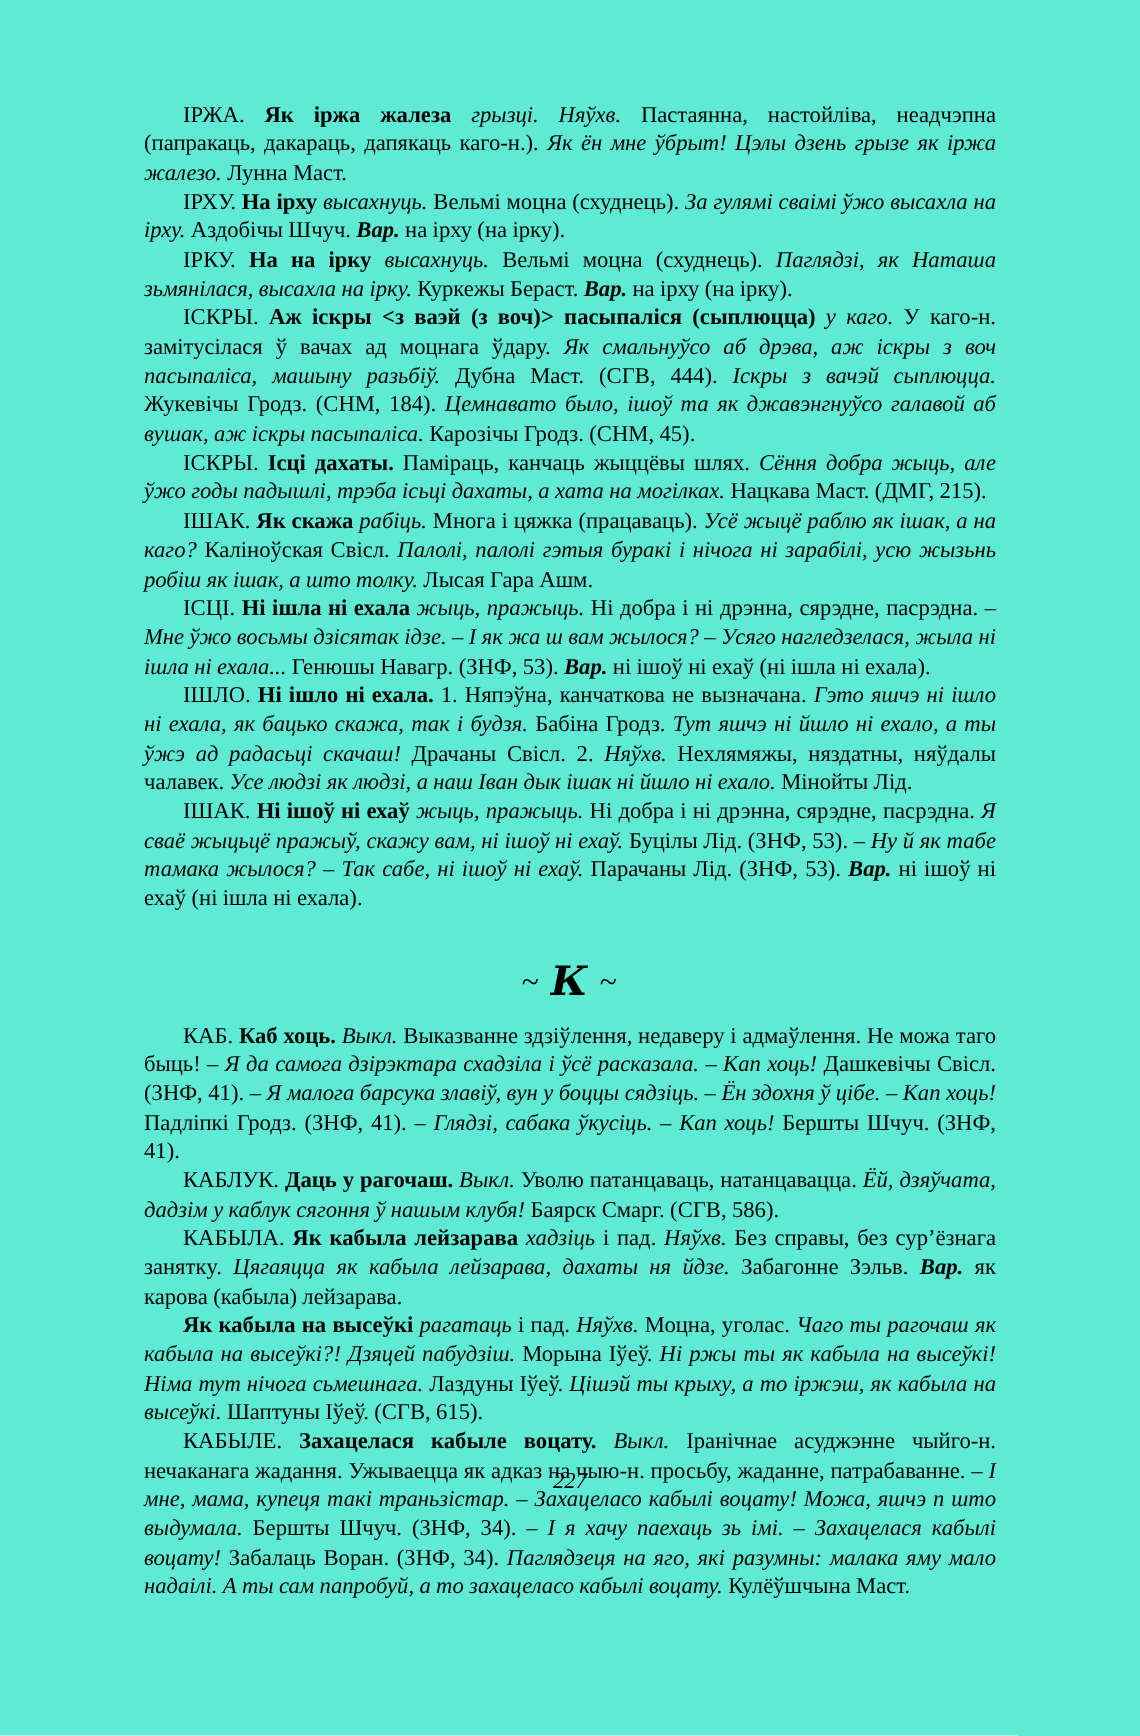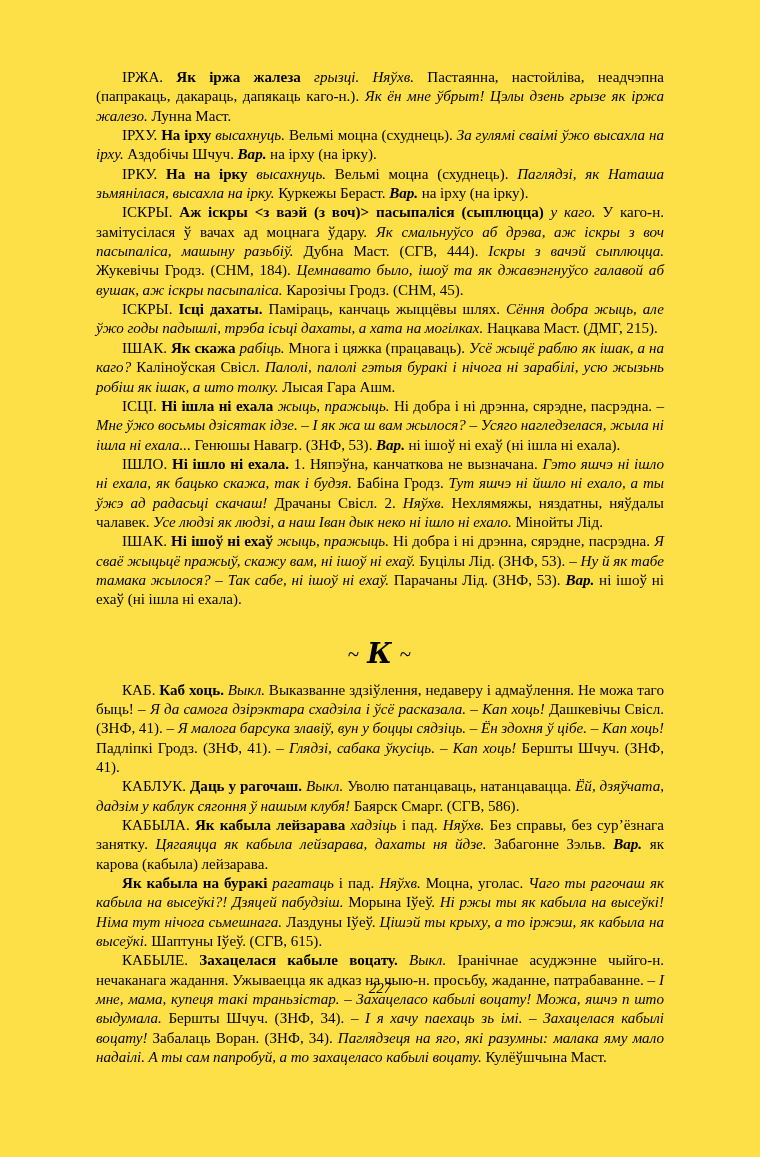--- a/index.html
+++ b/index.html
@@ -8,21 +8,21 @@
     background: #ffffff;
   }
   body {
     font-family: "Liberation Serif", "DejaVu Serif", serif;
     color: #000000;
   }
   #page {
     position: relative;
     width: 760px;
     height: 1157px;
-    background: #fde047;
+    background: #5eead4;
     box-sizing: border-box;
     overflow: hidden;
   }
   #content {
     position: absolute;
     left: 96px;
     top: 68px;
     width: 568px;
   }
   p.entry {
@@ -76,31 +76,31 @@
 <div id="page">
   <div id="content">
 
     <p class="entry"><span>ІРЖА. </span><b>Як іржа жалеза </b><i>грызці. Няўхв. </i>Пастаянна, настойліва, неадчэпна (папракаць, дакараць, дапякаць каго-н.). <i>Як ён мне ўбрыт! Цэлы дзень грызе як іржа жалезо. </i>Лунна Маст.</p>
     <p class="entry"><span>ІРХУ. </span><b>На ірху </b><i>высахнуць. </i>Вельмі моцна (схуднець). <i>За гулямі сваімі ўжо высахла на ірху. </i>Аздобічы Шчуч. <span class="bi">Вар.</span> на ірху (на ірку).</p>
     <p class="entry"><span>ІРКУ. </span><b>На на ірку </b><i>высахнуць. </i>Вельмі моцна (схуднець). <i>Паглядзі, як Наташа зьмянілася, высахла на ірку. </i>Куркежы Бераст. <span class="bi">Вар.</span> на ірху (на ірку).</p>
     <p class="entry"><span>ІСКРЫ. </span><b>Аж іскры &lt;з ваэй (з воч)&gt; пасыпаліся (сыплюцца) </b><i>у каго. </i>У каго-н. замітусілася ў вачах ад моцнага ўдару. <i>Як смальнуўсо аб дрэва, аж іскры з воч пасыпаліса, машыну разьбіў. </i>Дубна Маст. (СГВ, 444). <i>Іскры з вачэй сыплюцца. </i>Жукевічы Гродз. (СНМ, 184). <i>Цемнавато было, ішоў та як джавэнгнуўсо галавой аб вушак, аж іскры пасыпаліса. </i>Карозічы Гродз. (СНМ, 45).</p>
     <p class="entry"><span>ІСКРЫ. </span><b>Ісці дахаты. </b>Паміраць, канчаць жыццёвы шлях. <i>Сёння добра жыць, але ўжо годы падышлі, трэба ісьці дахаты, а хата на могілках. </i>Нацкава Маст. (ДМГ, 215).</p>
     <p class="entry"><span>ІШАК. </span><b>Як скажа </b><i>рабіць. </i>Многа і цяжка (працаваць). <i>Усё жыцё раблю як ішак, а на каго? </i>Каліноўская Свісл. <i>Палолі, палолі гэтыя буракі і нічога ні зарабілі, усю жызьнь робіш як ішак, а што толку. </i>Лысая Гара Ашм.</p>
     <p class="entry"><span>ІСЦІ. </span><b>Ні ішла ні ехала </b><i>жыць, пражыць. </i>Ні добра і ні дрэнна, сярэдне, пасрэдна. <i>– Мне ўжо восьмы дзісятак ідзе. – І як жа ш вам жылося? – Усяго нагледзелася, жыла ні ішла ні ехала... </i>Генюшы Навагр. (ЗНФ, 53). <span class="bi">Вар.</span> ні ішоў ні ехаў (ні ішла ні ехала).</p>
-    <p class="entry"><span>ІШЛО. </span><b>Ні ішло ні ехала. </b>1. Няпэўна, канчаткова не вызначана. <i>Гэто яшчэ ні ішло ні ехала, як бацько скажа, так і будзя. </i>Бабіна Гродз. <i>Тут яшчэ ні йшло ні ехало, а ты ўжэ ад радасьці скачаш! </i>Драчаны Свісл. 2. <i>Няўхв. </i>Нехлямяжы, няздатны, няўдалы чалавек. <i>Усе людзі як людзі, а наш Іван дык неко ні ішло ні ехало. </i>Мінойты Лід.</p>
+    <p class="entry"><span>ІШЛО. </span><b>Ні ішло ні ехала. </b>1. Няпэўна, канчаткова не вызначана. <i>Гэто яшчэ ні ішло ні ехала, як бацько скажа, так і будзя. </i>Бабіна Гродз. <i>Тут яшчэ ні йшло ні ехало, а ты ўжэ ад радасьці скачаш! </i>Драчаны Свісл. 2. <i>Няўхв. </i>Нехлямяжы, няздатны, няўдалы чалавек. <i>Усе людзі як людзі, а наш Іван дык ішак ні йшло ні ехало. </i>Мінойты Лід.</p>
     <p class="entry"><span>ІШАК. </span><b>Ні ішоў ні ехаў </b><i>жыць, пражыць. </i>Ні добра і ні дрэнна, сярэдне, пасрэдна. <i>Я сваё жыцьцё пражыў, скажу вам, ні ішоў ні ехаў. </i>Буцілы Лід. (ЗНФ, 53). <i>– Ну й як табе тамака жылося? – Так сабе, ні ішоў ні ехаў. </i>Парачаны Лід. (ЗНФ, 53). <span class="bi">Вар.</span> ні ішоў ні ехаў (ні ішла ні ехала).</p>
 
     <div class="sectionbreak"></div>
 
     <div class="section-header">
       <span class="tilde">~</span><span class="letter">К</span><span class="tilde">~</span>
     </div>
 
     <p class="entry"><span>КАБ. </span><b>Каб хоць. </b><i>Выкл. </i>Выказванне здзіўлення, недаверу і адмаўлення. Не можа таго быць! <i>– Я да самога дзірэктара схадзіла і ўсё расказала. – Каn хоць! </i>Дашкевічы Свісл. (ЗНФ, 41). <i>– Я малога барсука злавіў, вун у боццы сядзіць. – Ён здохня ў цібе. – Каn хоць! </i>Падліпкі Гродз. (ЗНФ, 41). <i>– Глядзі, сабака ўкусіць. – Каn хоць! </i>Бершты Шчуч. (ЗНФ, 41).</p>
     <p class="entry"><span>КАБЛУК. </span><b>Даць у рагочаш. </b><i>Выкл. </i>Уволю патанцаваць, натанцавацца. <i>Ёй, дзяўчата, дадзім у каблук сягоння ў нашым клубя! </i>Баярск Смарг. (СГВ, 586).</p>
     <p class="entry"><span>КАБЫЛА. </span><b>Як кабыла лейзарава </b><i>хадзіць </i>і пад. <i>Няўхв. </i>Без справы, без сур’ёзнага заняткy. <i>Цягаяцца як кабыла лейзарава, дахаты ня йдзе. </i>Забагонне Зэльв. <span class="bi">Вар.</span> як карова (кабыла) лейзарава.</p>
-    <p class="entry"><b>Як кабыла на буракі </b><i>рагатаць </i>і пад. <i>Няўхв. </i>Моцна, уголас. <i>Чаго ты рагочаш як кабыла на высеўкі?! Дзяцей пабудзіш. </i>Морына Іўеў. <i>Ні ржы ты як кабыла на высеўкі! Німа тут нічога сьмешнага. </i>Лаздуны Іўеў. <i>Цішэй ты крыху, а то іржэш, як кабыла на высеўкі. </i>Шаптуны Іўеў. (СГВ, 615).</p>
+    <p class="entry"><b>Як кабыла на высеўкі </b><i>рагатаць </i>і пад. <i>Няўхв. </i>Моцна, уголас. <i>Чаго ты рагочаш як кабыла на высеўкі?! Дзяцей пабудзіш. </i>Морына Іўеў. <i>Ні ржы ты як кабыла на высеўкі! Німа тут нічога сьмешнага. </i>Лаздуны Іўеў. <i>Цішэй ты крыху, а то іржэш, як кабыла на высеўкі. </i>Шаптуны Іўеў. (СГВ, 615).</p>
     <p class="entry"><span>КАБЫЛЕ. </span><b>Захацелася кабыле воцату. </b><i>Выкл. </i>Іранічнае асуджэнне чыйго-н. нечаканага жадання. Ужываецца як адказ на чыю-н. просьбу, жаданне, патрабаванне. <i>– І мне, мама, купеця такі траньзістар. – Захацеласо кабылі воцату! Можа, яшчэ п што выдумала. </i>Бершты Шчуч. (ЗНФ, 34). <i>– І я хачу паехаць зь імі. – Захацелася кабылі воцату! </i>Забалаць Воран. (ЗНФ, 34). <i>Паглядзеця на яго, які разумны: малака яму мало надаілі. А ты сам папробуй, а то захацеласо кабылі воцату. </i>Кулёўшчына Маст.</p>
 
   </div>
 
   <div id="pagenum">227</div>
 </div>
 
 </body></html>

